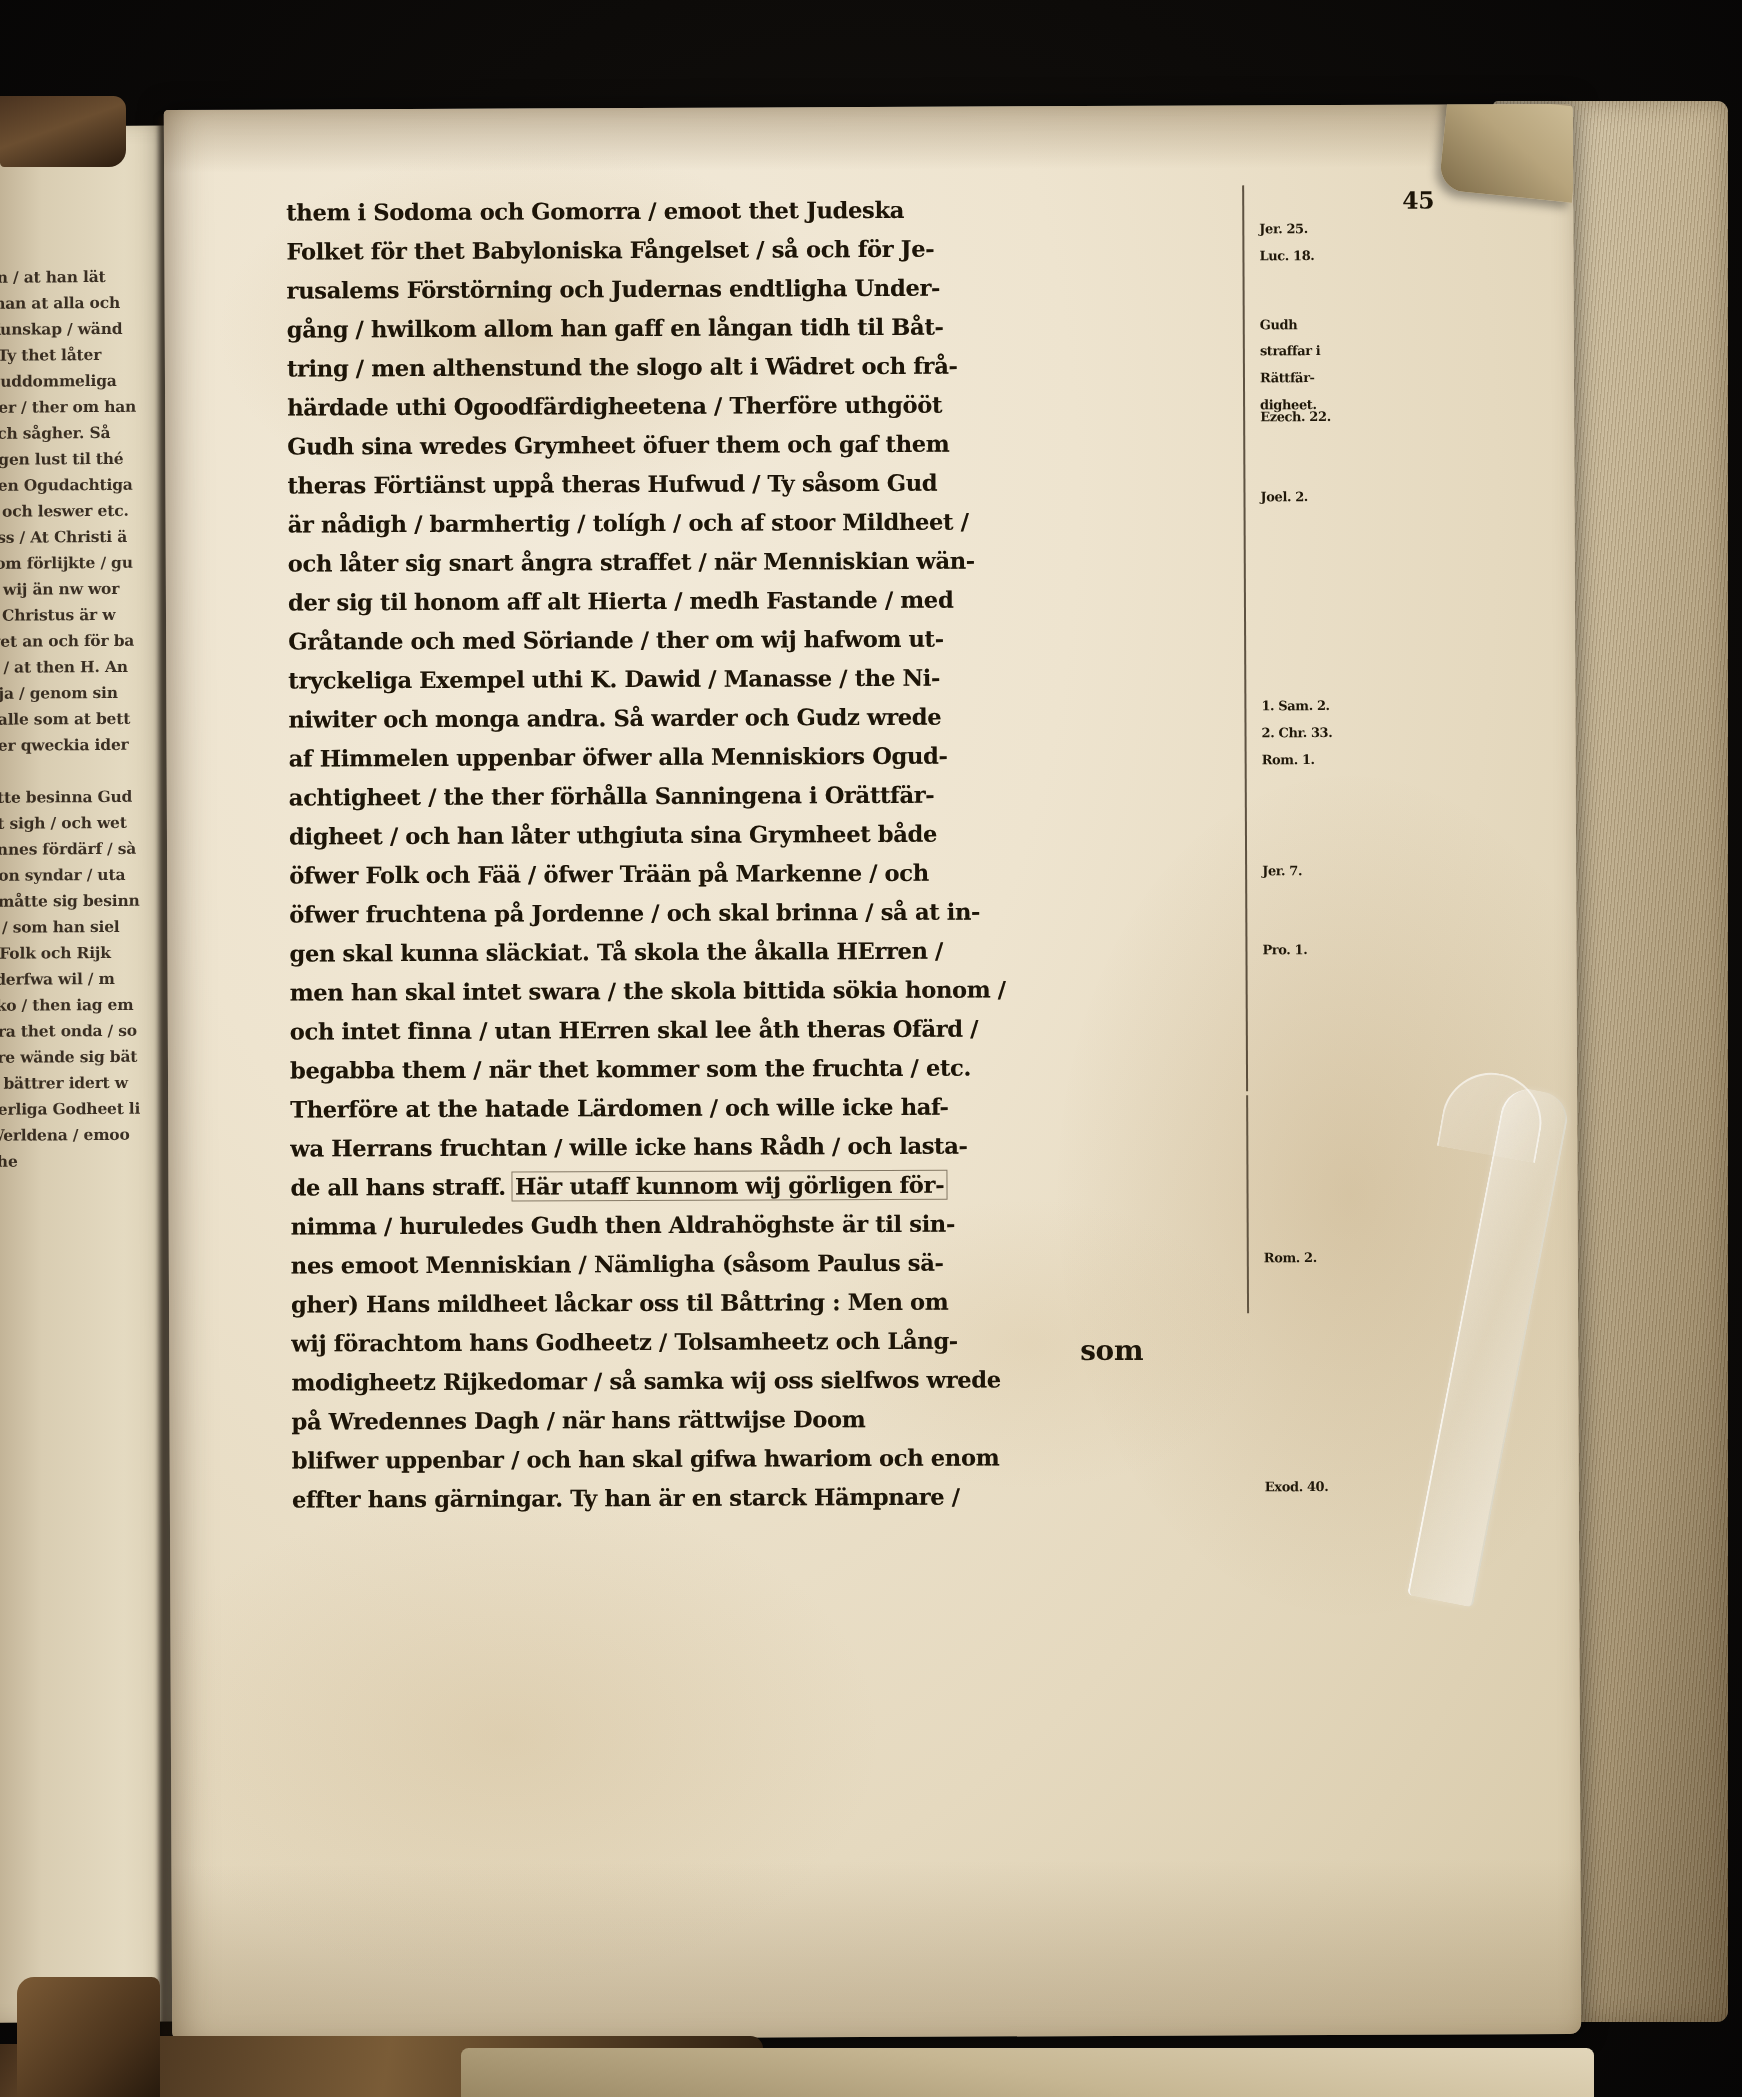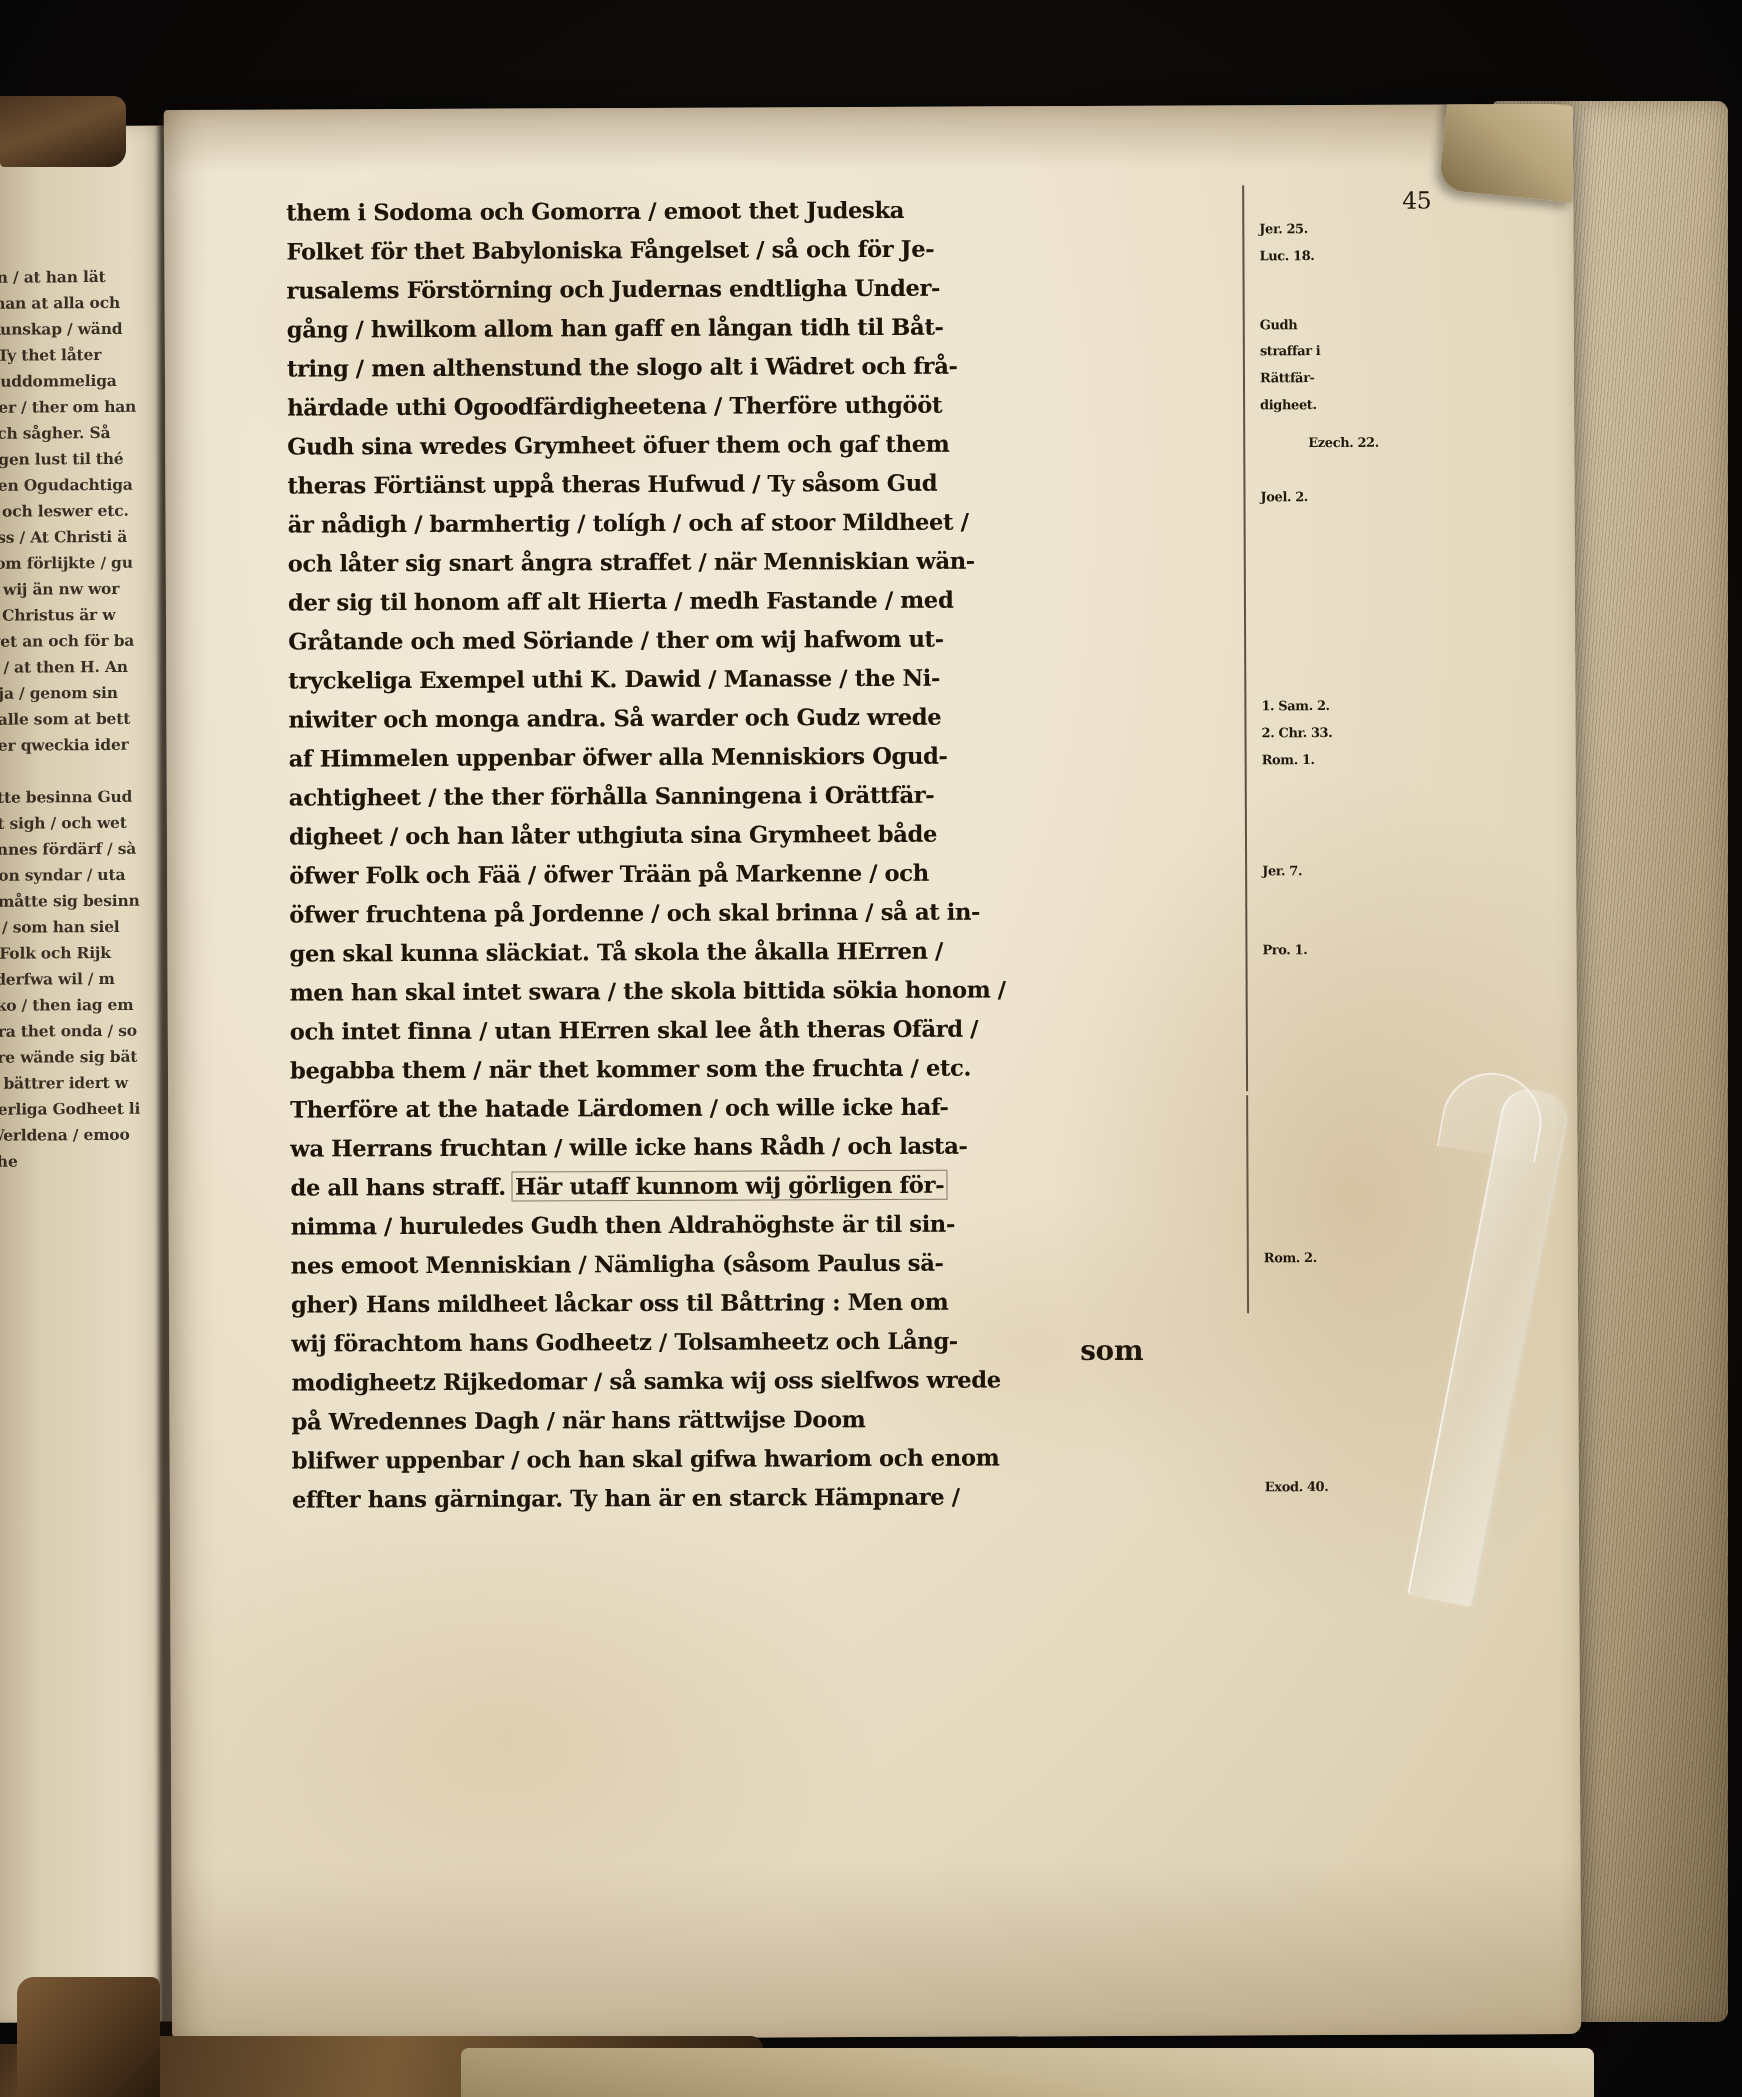--- a/index.html
+++ b/index.html
@@ -221,21 +221,21 @@
     background: rgba(40,28,14,0.68);
   }
 
   
   .folio {
     position: absolute;
     left: 1116px;
     top: -1.7px;
     font-family: "DejaVu Serif", serif;
     font-size: 23.5px;
-    font-weight: 400;
+    font-weight: 700;
     color: #1d1508;
     letter-spacing: -0.4px;
   }
 
   
   .margin-col {
     position: absolute;
     left: 973px;
     top: 0;
     width: 235px;
@@ -429,21 +429,21 @@
         <div class="line">blifwer uppenbar / och han skal gifwa hwariom och enom</div>
         <div class="line">effter hans gärningar. Ty han är en starck Hämpnare /</div>
       </div>
     <div class="margin-col">
         <div class="mnote" style="top: 26px;">Jer. 25.</div>
         <div class="mnote" style="top: 53px;">Luc. 18.</div>
         <div class="mnote" style="top: 122px;">Gudh</div>
         <div class="mnote" style="top: 148px;">straffar i</div>
         <div class="mnote" style="top: 175px;">Rättfär-</div>
         <div class="mnote" style="top: 202px;">digheet.</div>
-        <div class="mnote" style="top: 240px; margin-left: 48px;">Ezech. 22.</div>
+        <div class="mnote" style="top: 214px;">Ezech. 22.</div>
         <div class="mnote" style="top: 294px;">Joel. 2.</div>
         <div class="mnote" style="top: 503px;">1. Sam. 2.</div>
         <div class="mnote" style="top: 530px;">2. Chr. 33.</div>
         <div class="mnote" style="top: 557px;">Rom. 1.</div>
         <div class="mnote" style="top: 668px;">Jer. 7.</div>
         <div class="mnote" style="top: 747px;">Pro. 1.</div>
         <div class="mnote" style="top: 1055px;">Rom. 2.</div>
         <div class="mnote" style="top: 1284px;">Exod. 40.</div>
       </div>
 

